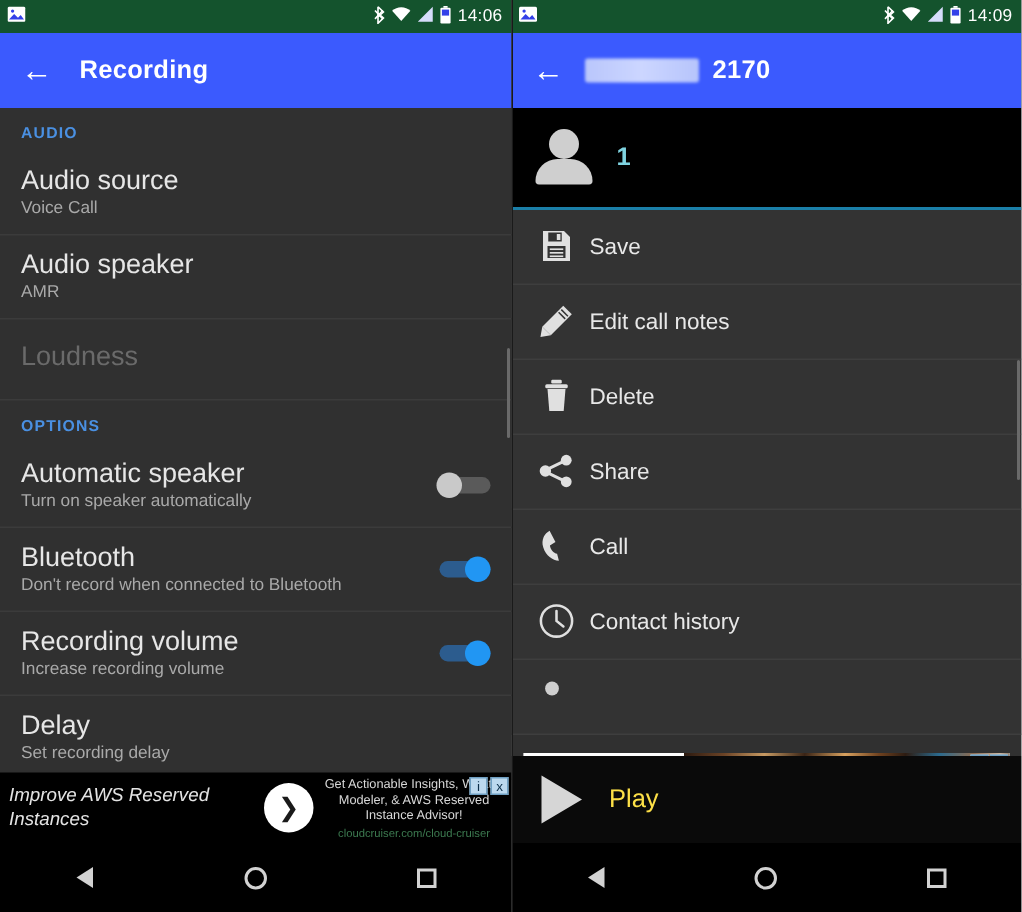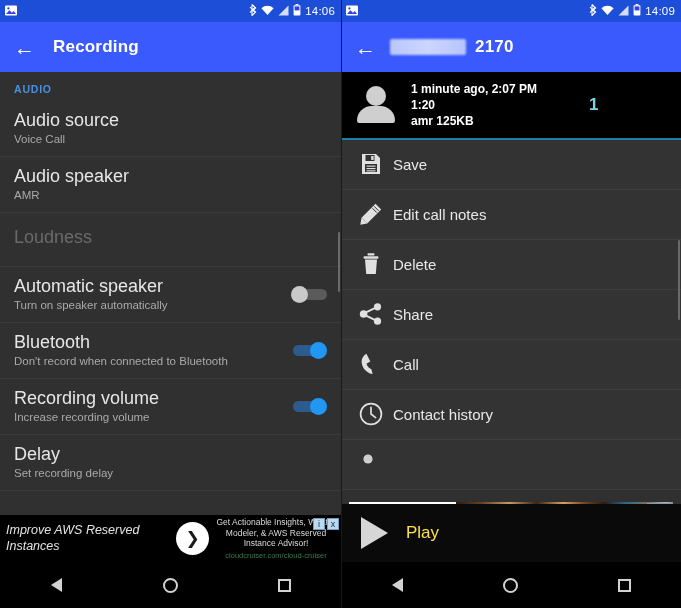--- a/index.html
+++ b/index.html
@@ -10,21 +10,21 @@
     overflow:hidden;
   }
   #root { position:relative; width:681px; height:608px; display:flex; }
 
   .phone { position:relative; height:608px; overflow:hidden; background:#303030; }
   .phone.left  { width:341px; }
   .phone.right { width:340px; }
 
   
   .statusbar {
-    height:22px; background:#1d4ed8; color:#fff;
+    height:22px; background:#14532d; color:#fff;
     display:flex; align-items:center; justify-content:space-between;
     padding:0 6px 0 5px; font-size:11px;
   }
   .sb-left { display:flex; align-items:center; gap:4px; }
   .sb-right { display:flex; align-items:center; gap:4px; }
   .sb-time { font-size:11.5px; letter-spacing:.2px; color:#fff; }
   .glyph { display:inline-block; line-height:1; }
 
   
   .appbar {
@@ -243,20 +243,21 @@
           <span class="secondary">AMR</span>
         </div>
       </div>
 
       <div class="row disabled" style="padding-top:14px;padding-bottom:18px;">
         <div class="txt">
           <span class="primary">Loudness</span>
         </div>
       </div>
 
+      <div class="section-header">OPTIONS</div>
 
       <div class="row">
         <div class="txt">
           <span class="primary">Automatic speaker</span>
           <span class="secondary">Turn on speaker automatically</span>
         </div>
         <div class="switch">
           <div class="track"></div>
             <div class="knob"></div>
         </div>
@@ -367,25 +368,20 @@
         <span class="title">2170</span>
       </span>
     </div>
 
     <div class="contact-head">
       <div class="avatar">
         <div class="head"></div>
           <div class="body"></div>
       </div>
       <div class="contact-info">
-        <div class="contact-lines">
-          <div>1 minute ago, 2:07 PM</div>
-          <div>1:20</div>
-          <div>amr 125KB</div>
-        </div>
         <div class="badge">1</div>
       </div>
     </div>
 
     <div class="menu">
 
       <div class="menu-item">
         <span class="mi-icon">
           <svg width="24" height="24" viewBox="0 0 24 24">
               <path d="M3 2 h14 l4 4 v16 h-18 Z" fill="#e0e0e0"></path>

